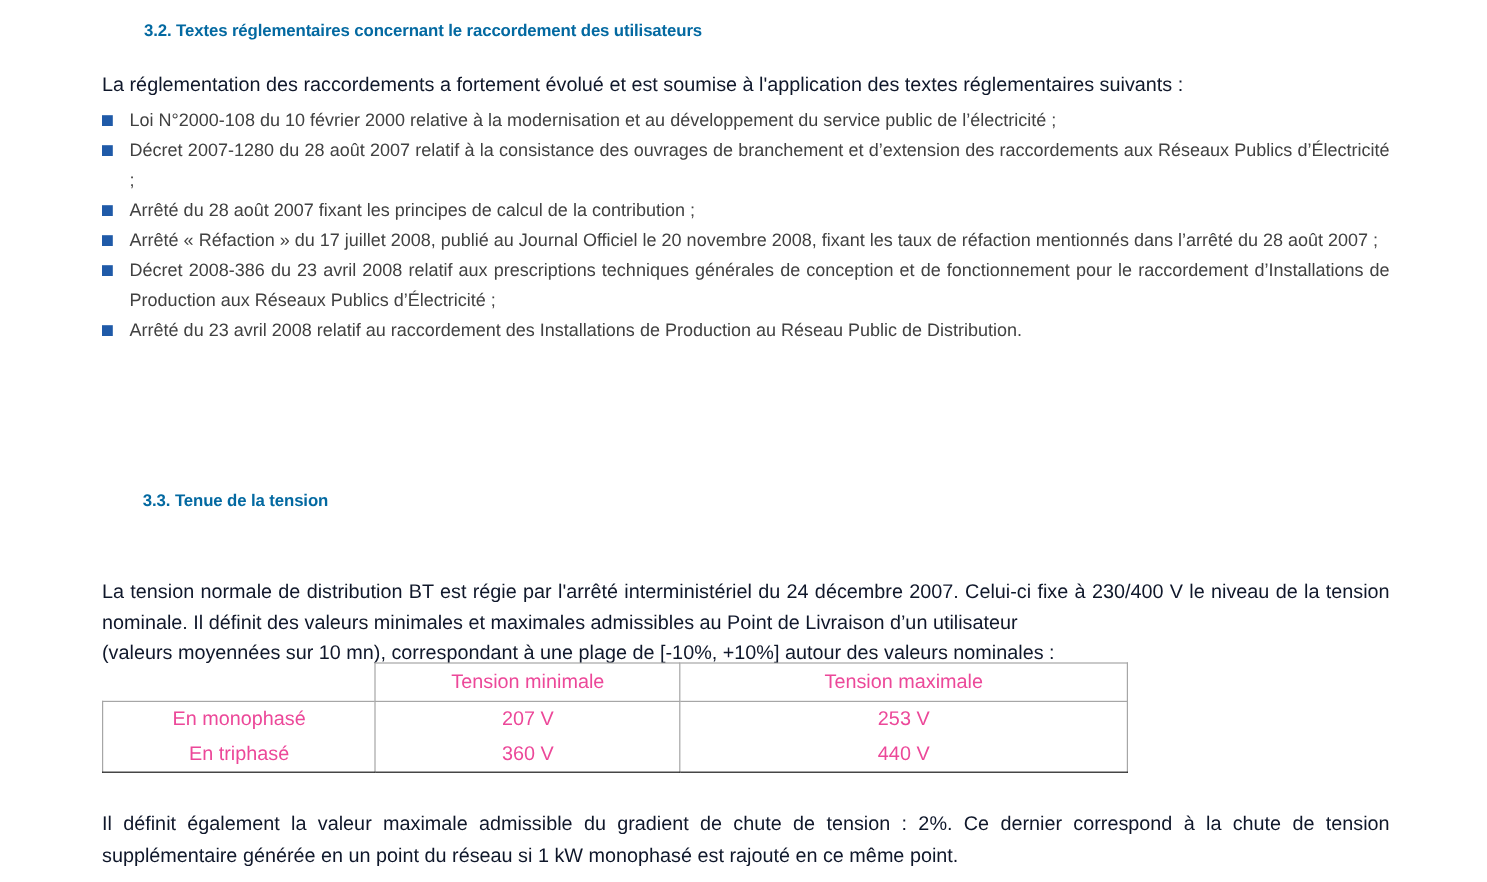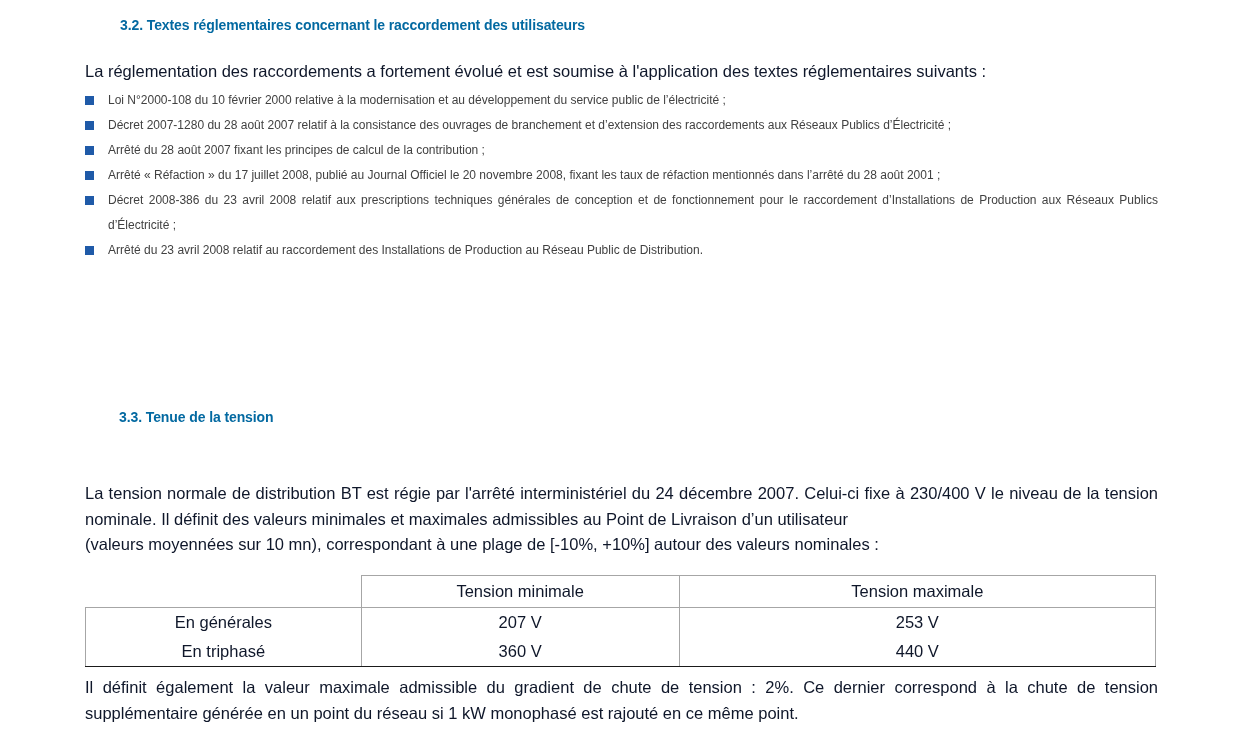--- a/index.html
+++ b/index.html
@@ -84,21 +84,21 @@
     top: 88px;
     width: 1073px;
     list-style: none;
     margin: 0;
     padding: 0;
   }
   #reg-list li {
     position: relative;
     padding-left: 23px;
     margin: 0 0 0 0;
-    font-size: 12px;
+    font-size: 15px;
     line-height: 25px;
     color: #414141;
     text-align: justify;
     text-justify: inter-word;
   }
   #reg-list li .bullet-square {
     position: absolute;
     left: 0;
     top: 8px;
     width: 9px;
@@ -115,25 +115,24 @@
     display: inline-block;
     width: 100%;
   }
   #reg-list li.single .item-text::after { display: none; }
 
   
   #tension-table {
     position: absolute;
     left: 85px;
     top: 552px;
-    width: 1071px;
+    width: 855px;
     border-collapse: collapse;
     font-size: 16.5px;
-    color: #0f172a;
-    margin-top: 23px;
+    color: #ec4899;
   }
   #tension-table td {
     padding: 0;
     text-align: center;
     vertical-align: middle;
     border: 1px solid #a6a6a6;
     font-size: 16.5px;
     line-height: 1.25;
   }
   #tension-table .corner-cell {
@@ -174,21 +173,21 @@
     <li class="single">
       <span class="bullet-square"></span>
       <span class="item-text">Décret 2007-1280 du 28 août 2007 relatif à la consistance des ouvrages de branchement et d’extension des raccordements aux Réseaux Publics d’Électricité ;</span>
     </li>
     <li class="single">
       <span class="bullet-square"></span>
       <span class="item-text">Arrêté du 28 août 2007 fixant les principes de calcul de la contribution ;</span>
     </li>
     <li class="single">
       <span class="bullet-square"></span>
-      <span class="item-text">Arrêté « Réfaction » du 17 juillet 2008, publié au Journal Officiel le 20 novembre 2008, fixant les taux de réfaction mentionnés dans l’arrêté du 28 août 2001 ;</span>
+      <span class="item-text">Arrêté « Réfaction » du 17 juillet 2008, publié au Journal Officiel le 20 novembre 2008, fixant les taux de réfaction mentionnés dans l’arrêté du 28 août 2007 ;</span>
     </li>
     <li class="single">
       <span class="bullet-square"></span>
       <span class="item-text">Décret 2008-386 du 23 avril 2008 relatif aux prescriptions techniques générales de conception et de fonctionnement pour le raccordement d’Installations de Production aux Réseaux Publics d’Électricité ;</span>
     </li>
     <li class="single">
       <span class="bullet-square"></span>
       <span class="item-text">Arrêté du 23 avril 2008 relatif au raccordement des Installations de Production au Réseau Public de Distribution.</span>
     </li>
   </ul>
@@ -201,21 +200,21 @@
     <thead>
       <tr>
         <td class="corner-cell"></td>
         <td class="head-cell col-min">Tension minimale</td>
         <td class="head-cell col-max">Tension maximale</td>
       </tr>
     </thead>
     <tbody>
       <tr>
         <td class="label-cell">
-          <span class="line">En générales</span>
+          <span class="line">En monophasé</span>
           <span class="line">En triphasé</span>
         </td>
         <td class="label-cell">
           <span class="line">207 V</span>
           <span class="line">360 V</span>
         </td>
         <td class="label-cell">
           <span class="line">253 V</span>
           <span class="line">440 V</span>
         </td>

